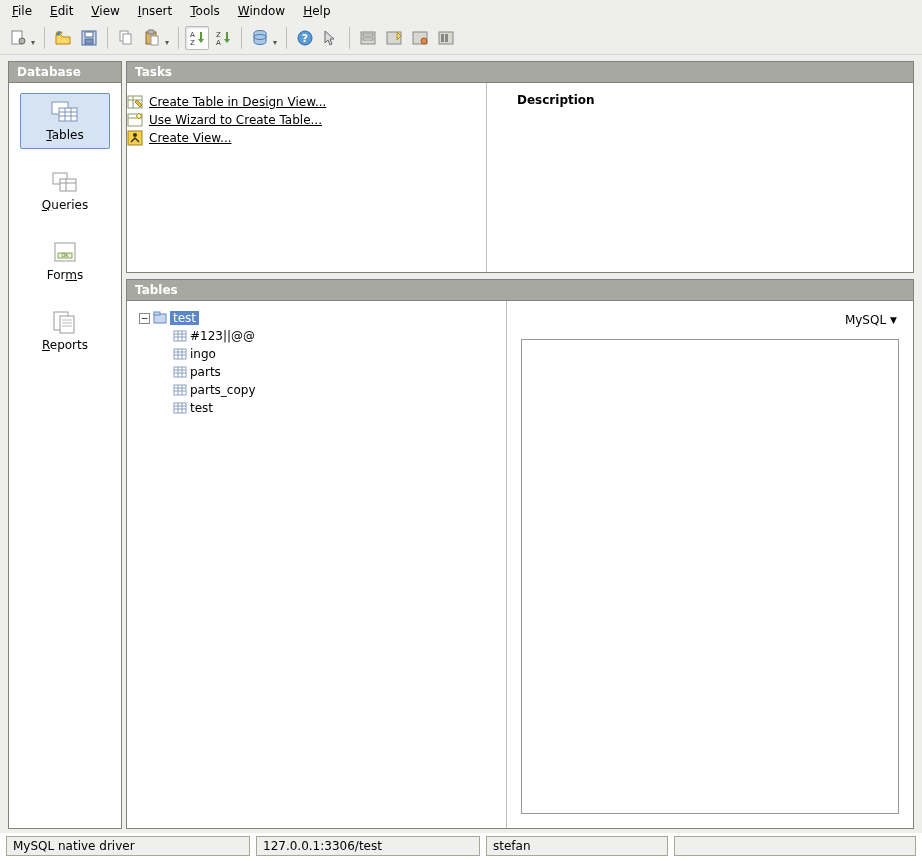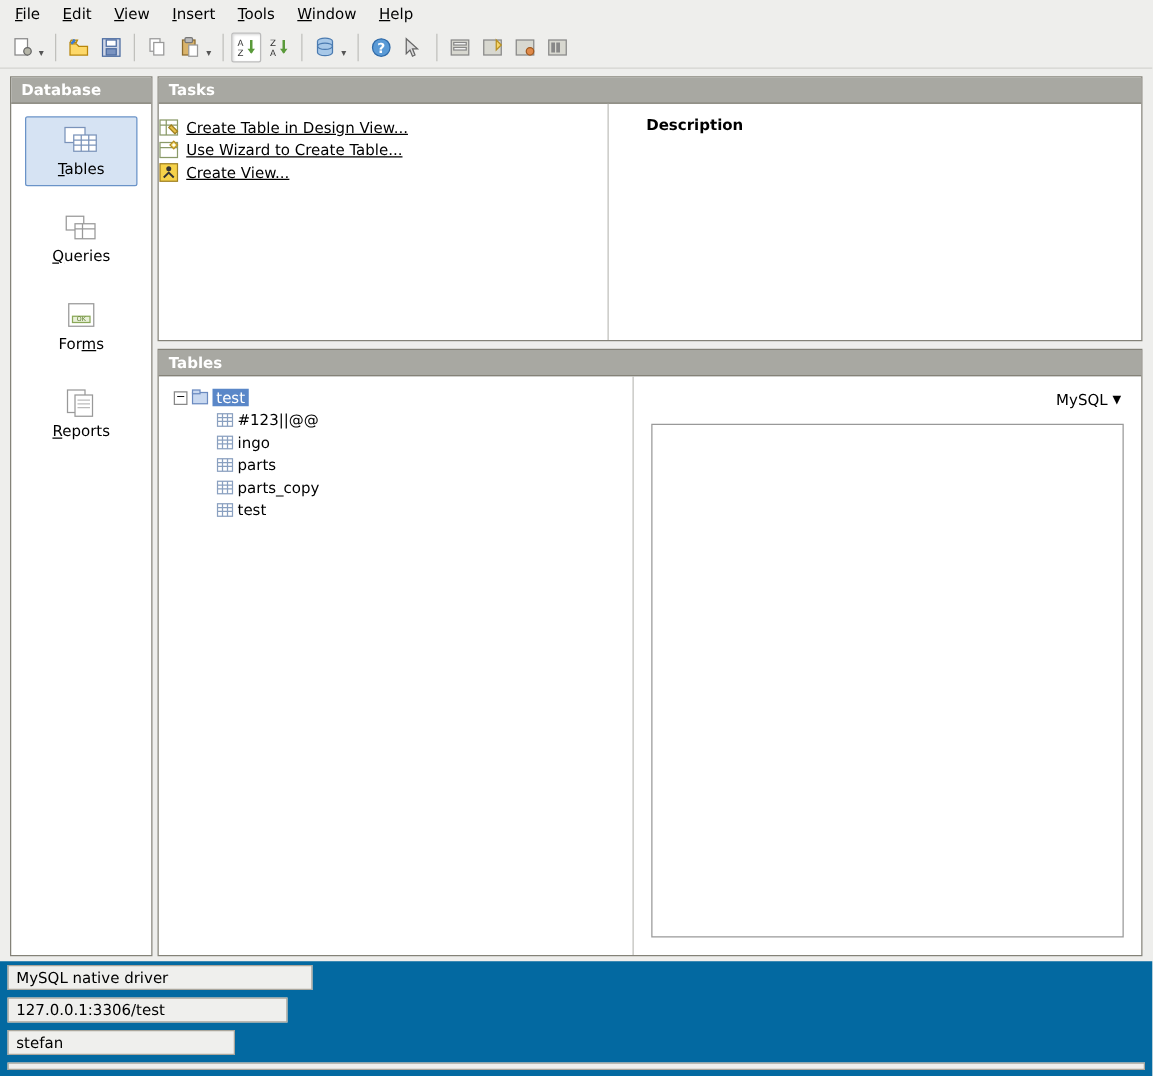--- a/index.html
+++ b/index.html
@@ -146,22 +146,21 @@
 }
 .view-selector { align-self: flex-end; display: flex; align-items: center; gap: 4px; padding: 4px 2px; }
 .view-selector .arrow { font-size: 9px; }
 .preview-box { flex: 1; border: 1px solid #999; background: #fff; margin-top: 8px; }
 
 
 .statusbar {
   display: flex;
   gap: 6px;
   padding: 3px 6px 5px 6px;
-  background: #0369a1;
-  flex-direction: column;
+  background: #ffffff;
 }
 .status-cell {
   border: 1px solid #aaa69c;
   background: #efefed;
   padding: 2px 6px;
   height: 20px;
   display: flex; align-items: center;
 }
 .sc1 { width: 244px; }
 .sc2 { width: 224px; }

